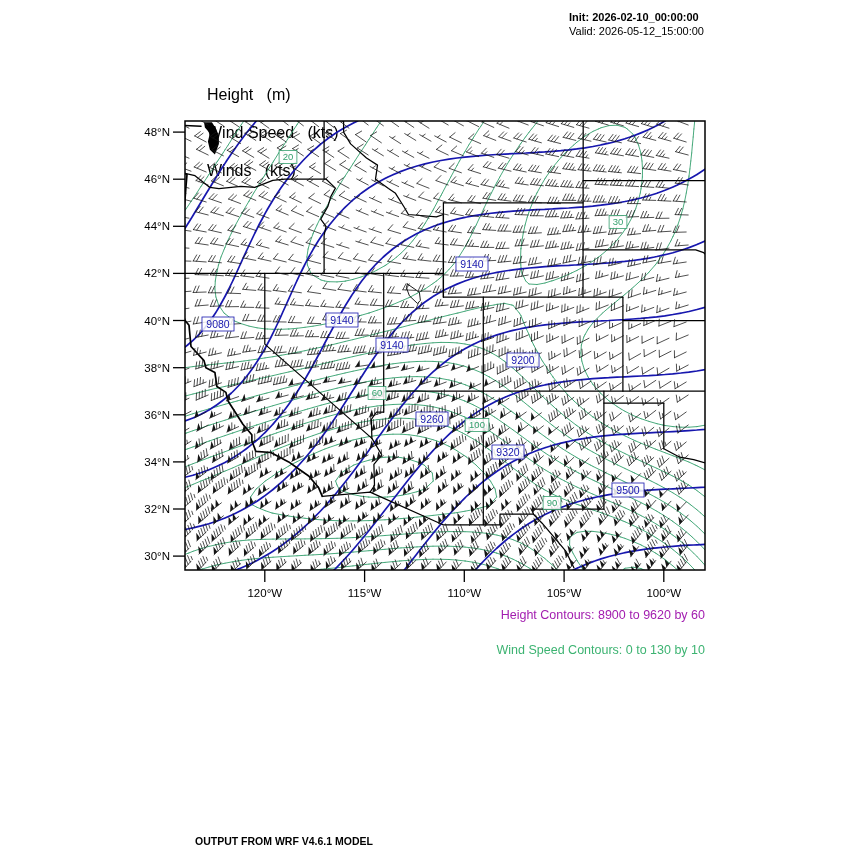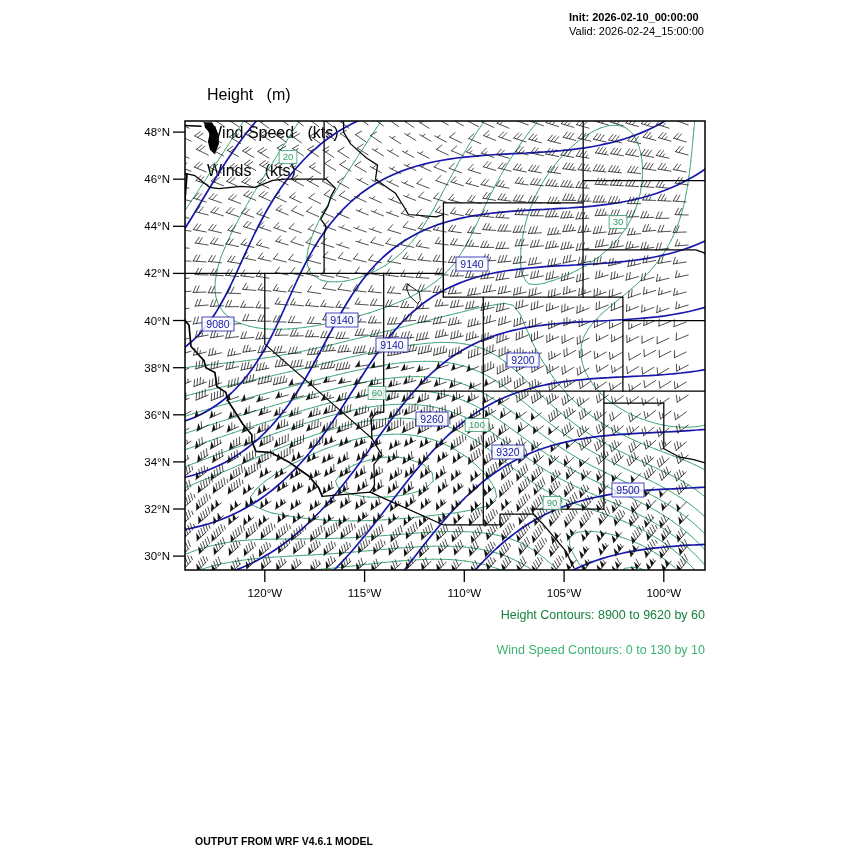--- a/index.html
+++ b/index.html
@@ -18,21 +18,21 @@
   .footer{position:absolute;left:195px;top:808px;font-size:10.5px;font-weight:bold;line-height:13.5px;white-space:pre;}
 </style>
 </head>
 <body>
 
 <div class="page">
 
 
   <div class="times">
     <div class="init">Init: 2026-02-10_00:00:00</div>
-    <div class="valid">Valid: 2026-02-24_15:00:00</div>
+    <div class="valid">Valid: 2026-05-12_15:00:00</div>
   </div>
 
   <div class="fieldlegend">
     <div>Height   (m)</div>
     <div>Wind Speed   (kts)</div>
     <div>Winds   (kts)</div>
   </div>
 
   <div class="mapwrap">
     <svg id="mapsvg" width="580" height="500" viewBox="0 0 580 500">
@@ -171,21 +171,21 @@
       <g font-size="11.5" text-anchor="middle" fill="#000">
         <text x="124.8" y="492">120°W</text>
         <text x="224.6" y="492">115°W</text>
         <text x="324.3" y="492">110°W</text>
         <text x="424.1" y="492">105°W</text>
         <text x="523.8" y="492">100°W</text>
       </g>
     </svg>
   </div>
 
-  <div class="clegend hgt" style="color: #15803d;">Height Contours: 8900 to 9620 by 60</div>
+  <div class="clegend hgt" style="color: #a21caf;">Height Contours: 8900 to 9620 by 60</div>
   <div class="clegend wnd" style="color: rgb(60, 179, 113);">Wind Speed Contours: 0 to 130 by 10</div>
 
   <div class="footer">
     <div>OUTPUT FROM WRF V4.6.1 MODEL</div>
     
   </div>
 
 </div>
 
 </body></html>

